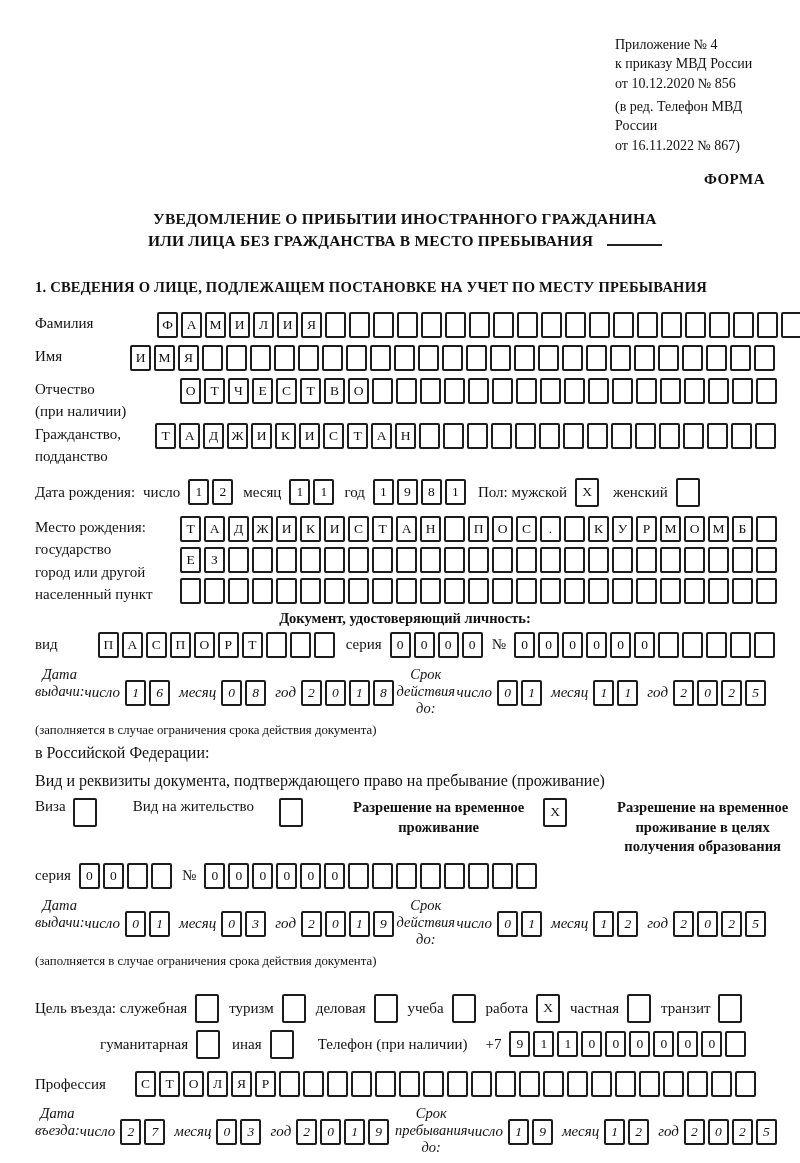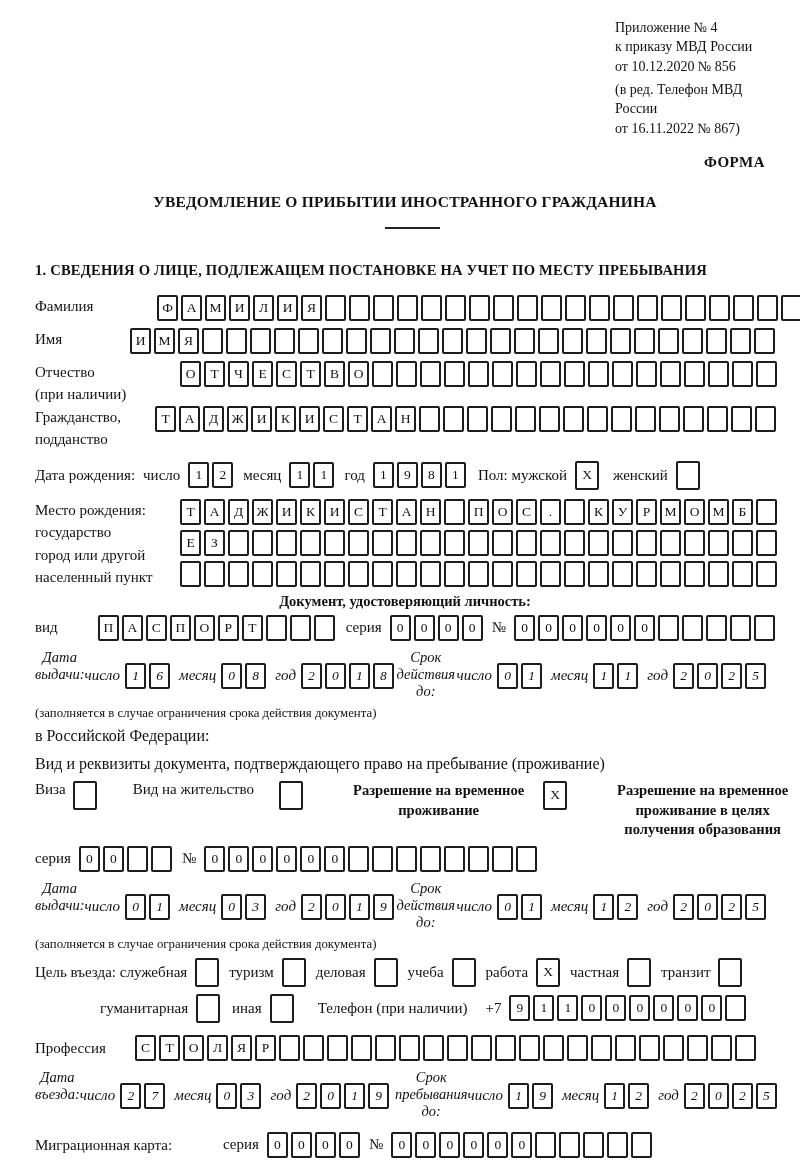--- a/index.html
+++ b/index.html
@@ -1,16 +1,16 @@
 <!DOCTYPE html>
 <html><head>
 <meta charset="utf-8">
 <style>
   html,body{margin:0;padding:0;background:#fff;}
-  .page{width:800px;height:1163px;box-sizing:border-box;padding:18px 25px 10px 35px;
+  .page{width:800px;height:1163px;box-sizing:border-box;padding:35px 25px 10px 35px;
         font-family:"Liberation Serif","DejaVu Serif",serif;color:#111;overflow:hidden;position:relative;}
   .hdr{margin-left:580px;font-size:14px;line-height:1.38;}
   .hdr-gap{height:4px;}
   .forma{width:730px;text-align:right;font-weight:bold;font-size:15px;margin-top:16px;letter-spacing:.5px;}
   .title{text-align:center;font-weight:bold;font-size:15.5px;margin-top:20px;line-height:1.45;letter-spacing:.2px;}
   .t-underline{display:inline-block;width:55px;border-bottom:2px solid #222;margin-left:14px;}
   .sec-heading{font-weight:bold;font-size:14.6px;margin-top:26px;letter-spacing:.2px;}
   .row{display:flex;align-items:flex-start;margin-top:7px;}
   .ai-c{align-items:center;}
   .lbl{font-size:15px;line-height:1.5;flex:0 0 auto;}
@@ -50,21 +50,21 @@
     <div>от 10.12.2020 № 856</div>
     <div class="hdr-gap"></div>
     <div>(в ред. Телефон МВД России</div>
     <div>от 16.11.2022 № 867)</div>
   </div>
 
   <div class="forma">ФОРМА</div>
 
   <div class="title">
     <div>УВЕДОМЛЕНИЕ О ПРИБЫТИИ ИНОСТРАННОГО ГРАЖДАНИНА</div>
-    <div><span class="t-underline"></span></div>
+    <div><span>ИЛИ ЛИЦА БЕЗ ГРАЖДАНСТВА В МЕСТО ПРЕБЫВАНИЯ</span><span class="t-underline"></span></div>
   </div>
 
   <div class="sec-heading">1. СВЕДЕНИЯ О ЛИЦЕ, ПОДЛЕЖАЩЕМ ПОСТАНОВКЕ НА УЧЕТ ПО МЕСТУ ПРЕБЫВАНИЯ</div>
 
   <div class="row" style="margin-top:16px;gap:27px;">
     <div class="lbl w95">Фамилия</div>
     <div class="cells">
         <span class="cell">Ф</span>
         <span class="cell">А</span>
         <span class="cell">М</span>
@@ -503,21 +503,21 @@
             <span class="cell">2</span>
             <span class="cell">0</span>
             <span class="cell">2</span>
             <span class="cell">5</span>
           </span>
       </div>
     </div>
   </div>
   <div class="footnote-r">(заполняется в случае ограничения срока действия документа)</div>
 
-  <div class="row ai-c" style="margin-top:6px;">
+  <div class="row ai-c" style="margin-top:25px;">
     <span class="lbl-inline">Цель въезда: служебная</span>
     <span class="cells cells-lg" style="margin-right:10px;">
         <span class="cell"></span>
       </span>
     <span class="lbl-inline">туризм</span>
     <span class="cells cells-lg" style="margin-right:10px;">
         <span class="cell"></span>
       </span>
     <span class="lbl-inline">деловая</span>
     <span class="cells cells-lg" style="margin-right:10px;">

